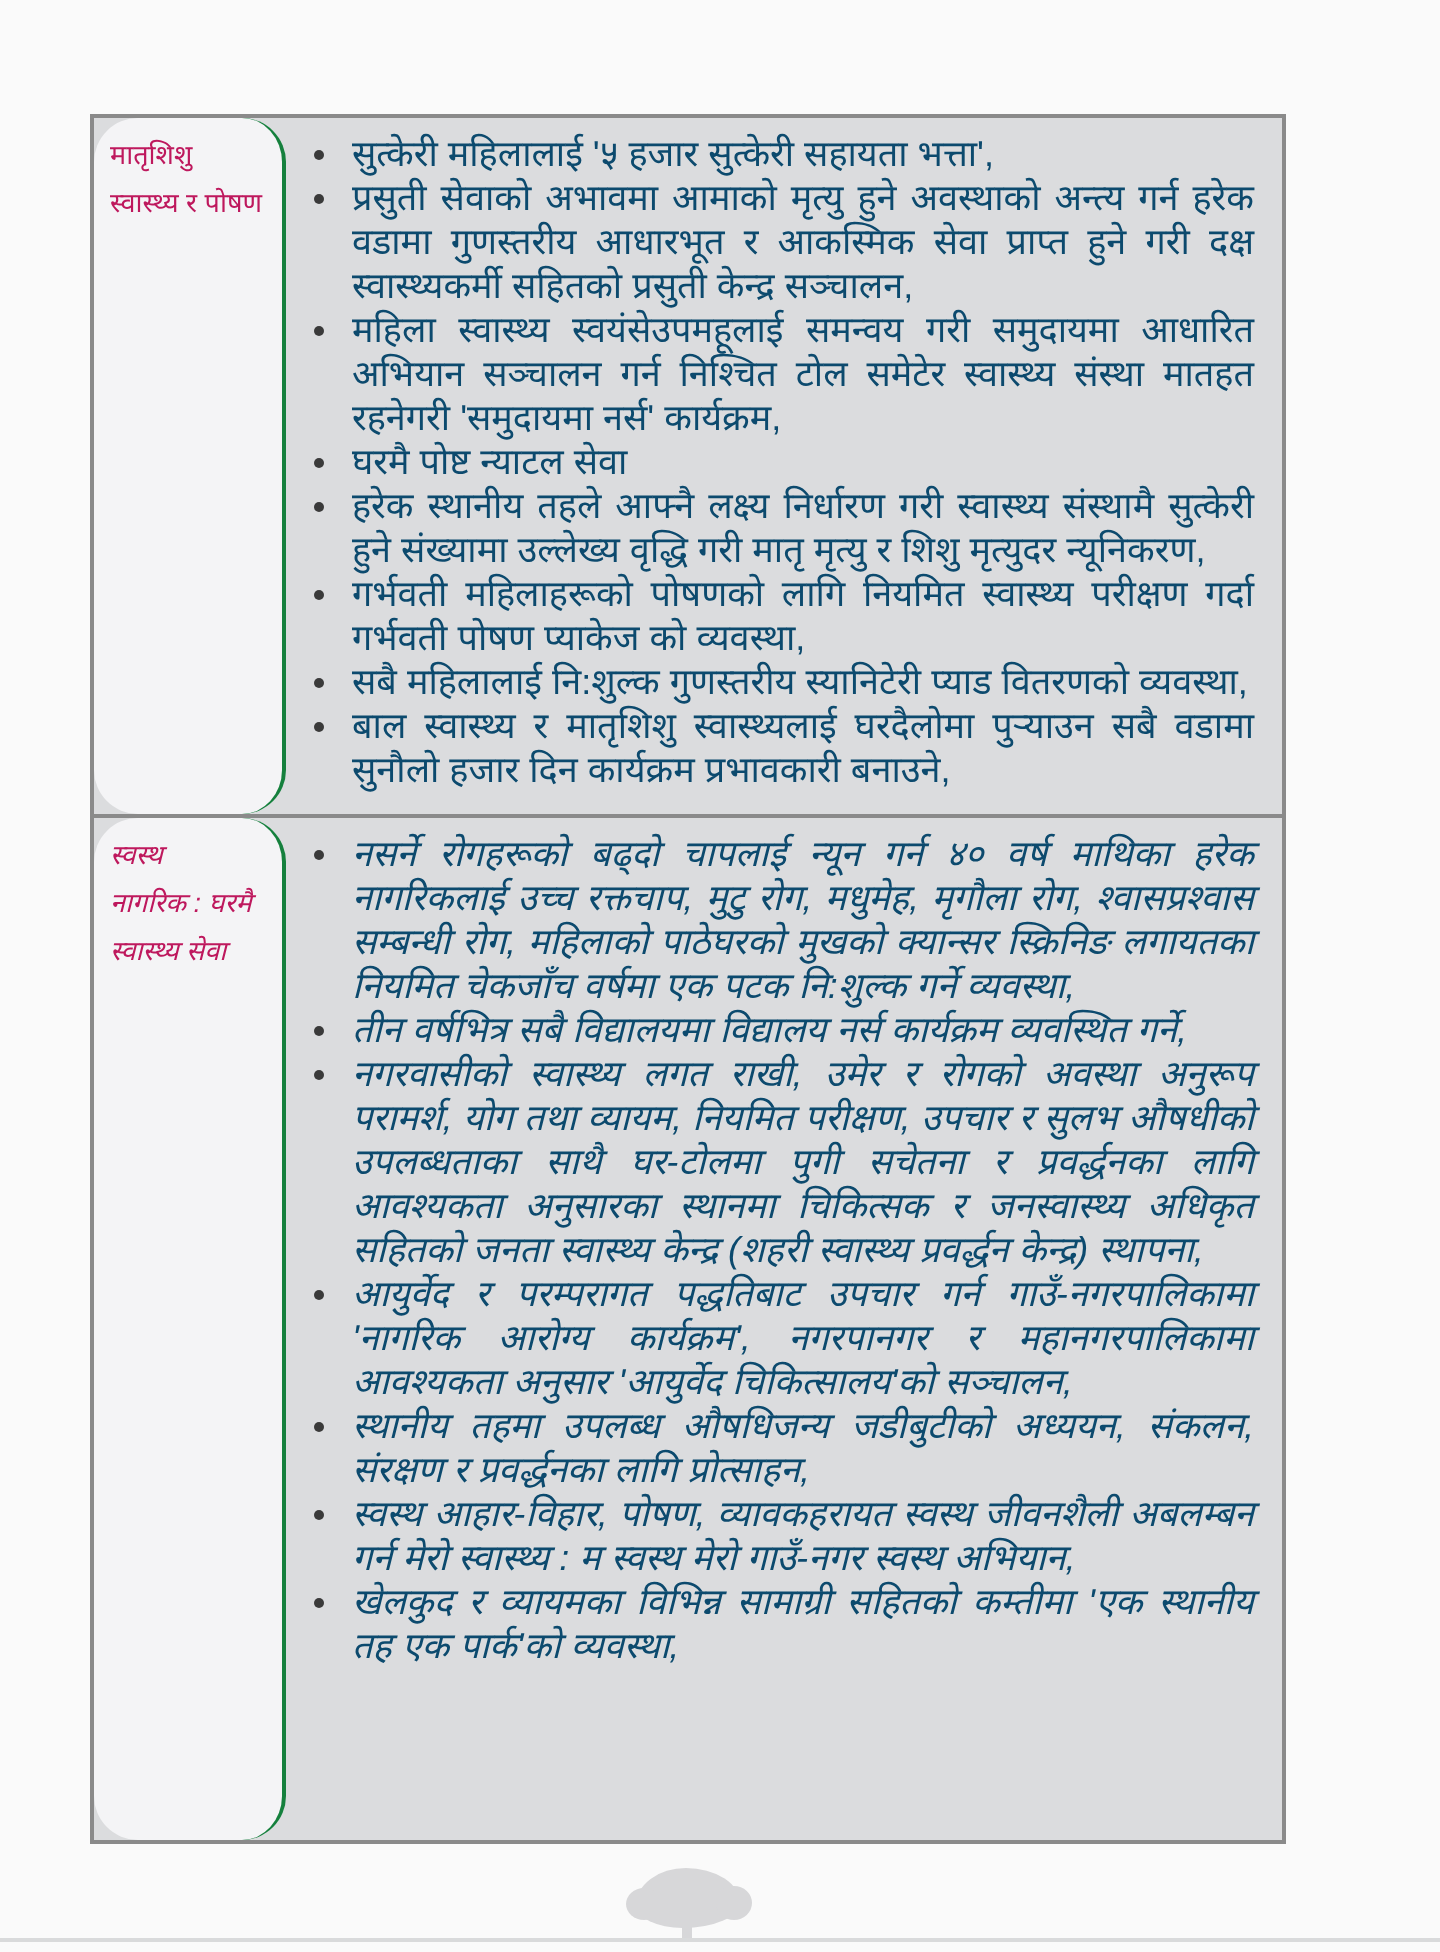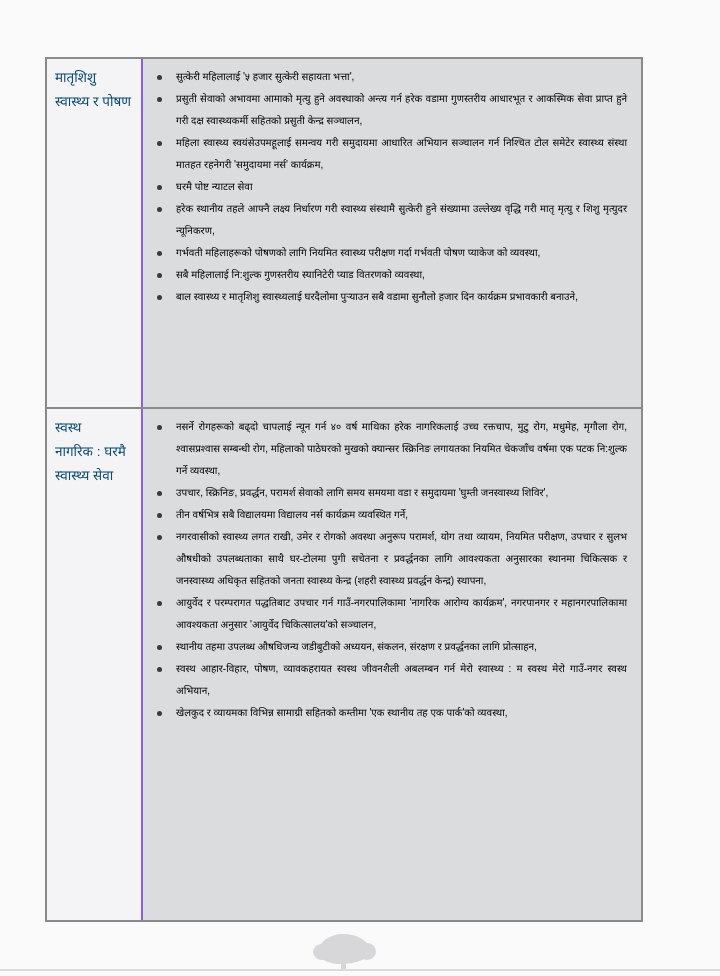--- a/index.html
+++ b/index.html
@@ -28,52 +28,54 @@
     border: 2px solid #8a8a8a;
     background: #dbdcde;
     box-sizing: border-box;
   }
   .trow {
     display: grid;
     grid-template-columns: 96px 1fr;
   }
   .trow + .trow {
     border-top: 2px solid #8a8a8a;
+    font-style: italic;
   }
   .label-cell {
     background: #f4f4f6;
-    border-right: 2px solid #8b5cf6;
+    border-right: 2px solid #15803d;
     padding: 7px 5px 7px 8px;
     font-size: 13.5px;
     line-height: 24px;
-    color: #0c4a6e;
+    color: #be185d;
     box-sizing: border-box;
+    border-radius: 22px;
   }
   .label-line {
     white-space: nowrap;
   }
   .content-cell {
     background: #dbdcde;
     padding: 7px 14px 7px 6px;
     box-sizing: border-box;
   }
   .trow-0 .content-cell { min-height: 348px; }
   .trow-1 .content-cell { min-height: 511px; }
   ul.bullets {
     margin: 0;
     padding: 0;
     list-style: none;
   }
   ul.bullets li {
     position: relative;
     padding-left: 27px;
-    font-size: 10px;
+    font-size: 18px;
     line-height: 22px;
     text-align: justify;
-    color: #000000;
+    color: #0c4a6e;
   }
   ul.bullets li::before {
     content: "";
     position: absolute;
     left: 8px;
     top: 9px;
     width: 5px;
     height: 5px;
     border-radius: 50%;
     background: #3a3a3a;
@@ -175,21 +177,20 @@
       <div class="label-cell">
         <div>
             <div class="label-line">स्वस्थ</div>
             <div class="label-line">नागरिक : घरमै</div>
             <div class="label-line">स्वास्थ्य सेवा</div>
           </div>
       </div>
       <div class="content-cell">
         <ul class="bullets">
             <li class="bullet-item">नसर्ने रोगहरूको बढ्दो चापलाई न्यून गर्न ४० वर्ष माथिका हरेक नागरिकलाई उच्च रक्तचाप, मुटु रोग, मधुमेह, मृगौला रोग, श्वासप्रश्वास सम्बन्धी रोग, महिलाको पाठेघरको मुखको क्यान्सर स्क्रिनिङ लगायतका नियमित चेकजाँच वर्षमा एक पटक नि:शुल्क गर्ने व्यवस्था,</li>
-            <li class="bullet-item">उपचार, स्क्रिनिङ, प्रवर्द्धन, परामर्श सेवाको लागि समय समयमा वडा र समुदायमा 'घुम्ती जनस्वास्थ्य शिविर',</li>
             <li class="bullet-item">तीन वर्षभित्र सबै विद्यालयमा विद्यालय नर्स कार्यक्रम व्यवस्थित गर्ने,</li>
             <li class="bullet-item">नगरवासीको स्वास्थ्य लगत राखी, उमेर र रोगको अवस्था अनुरूप परामर्श, योग तथा व्यायम, नियमित परीक्षण, उपचार र सुलभ औषधीको उपलब्धताका साथै घर-टोलमा पुगी सचेतना र प्रवर्द्धनका लागि आवश्यकता अनुसारका स्थानमा चिकित्सक र जनस्वास्थ्य अधिकृत सहितको जनता स्वास्थ्य केन्द्र (शहरी स्वास्थ्य प्रवर्द्धन केन्द्र) स्थापना,</li>
             <li class="bullet-item">आयुर्वेद र परम्परागत पद्धतिबाट उपचार गर्न गाउँ-नगरपालिकामा 'नागरिक आरोग्य कार्यक्रम', नगरपानगर र महानगरपालिकामा आवश्यकता अनुसार 'आयुर्वेद चिकित्सालय'को सञ्चालन,</li>
             <li class="bullet-item">स्थानीय तहमा उपलब्ध औषधिजन्य जडीबुटीको अध्ययन, संकलन, संरक्षण र प्रवर्द्धनका लागि प्रोत्साहन,</li>
             <li class="bullet-item">स्वस्थ आहार-विहार, पोषण, व्यावकहरायत स्वस्थ जीवनशैली अबलम्बन गर्न मेरो स्वास्थ्य : म स्वस्थ मेरो गाउँ-नगर स्वस्थ अभियान,</li>
             <li class="bullet-item">खेलकुद र व्यायमका विभिन्न सामाग्री सहितको कम्तीमा 'एक स्थानीय तह एक पार्क'को व्यवस्था,</li>
           </ul>
       </div>
     </section>
 

